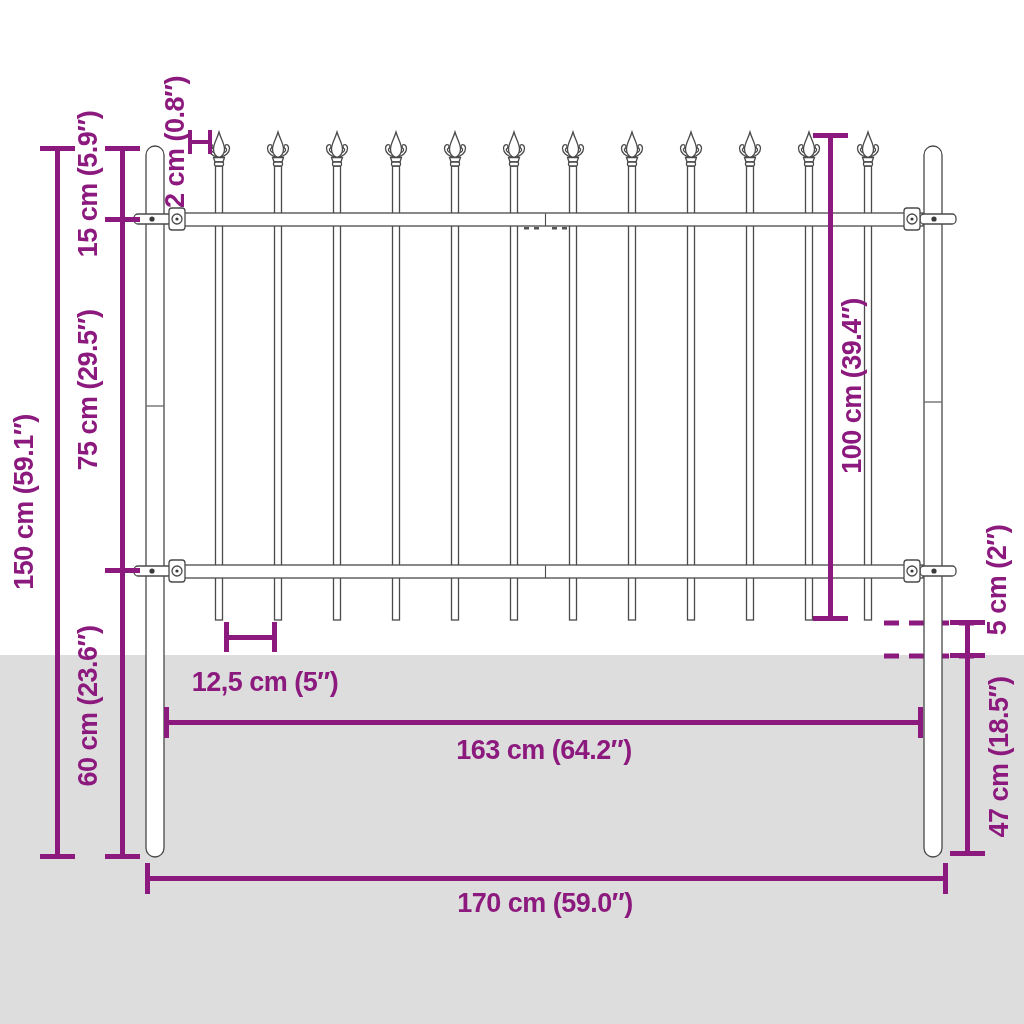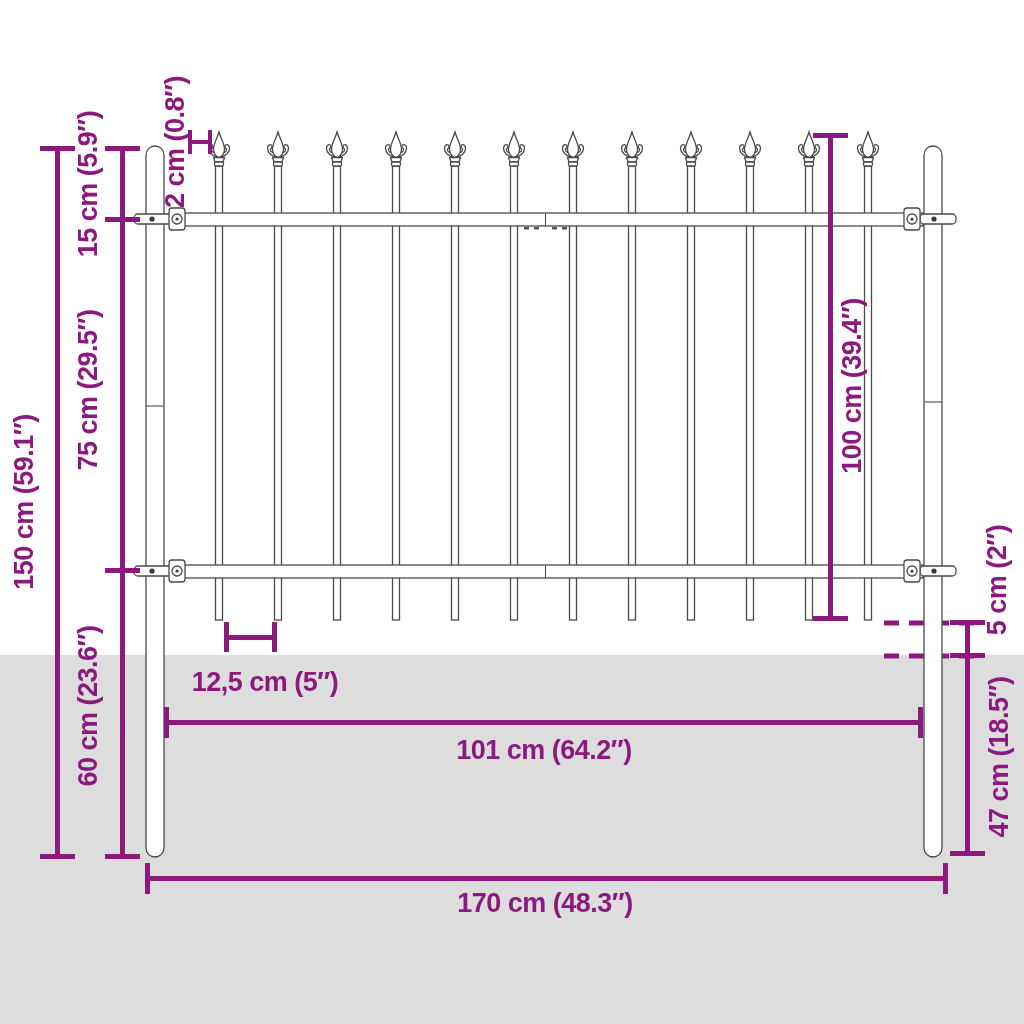--- a/index.html
+++ b/index.html
@@ -145,16 +145,16 @@
 
   <div class="lbl v" style="left:24px;top:502px;">150 cm (59.1″)</div>
   <div class="lbl v" style="left:88px;top:184px;">15 cm (5.9″)</div>
   <div class="lbl v" style="left:88px;top:390px;">75 cm (29.5″)</div>
   <div class="lbl v" style="left:88px;top:706px;">60 cm (23.6″)</div>
   <div class="lbl v" style="left:175px;top:142px;">2 cm (0.8″)</div>
   <div class="lbl v" style="left:852px;top:386px;">100 cm (39.4″)</div>
   <div class="lbl v" style="left:997px;top:580px;">5 cm (2″)</div>
   <div class="lbl v" style="left:999px;top:757px;">47 cm (18.5″)</div>
   <div class="lbl h" style="left:265px;top:682px;">12,5 cm (5″)</div>
-  <div class="lbl h" style="left:544px;top:750px;">101 cm (64.2″)</div>
-  <div class="lbl h" style="left:545px;top:903px;">170 cm (48.3″)</div>
+  <div class="lbl h" style="left:544px;top:750px;">163 cm (64.2″)</div>
+  <div class="lbl h" style="left:545px;top:903px;">170 cm (59.0″)</div>
 
 </div>
 
 </body></html>

